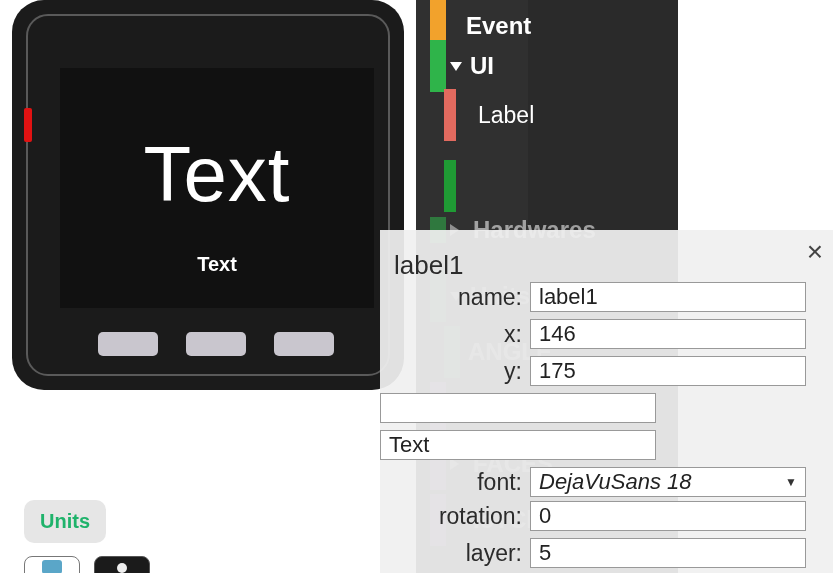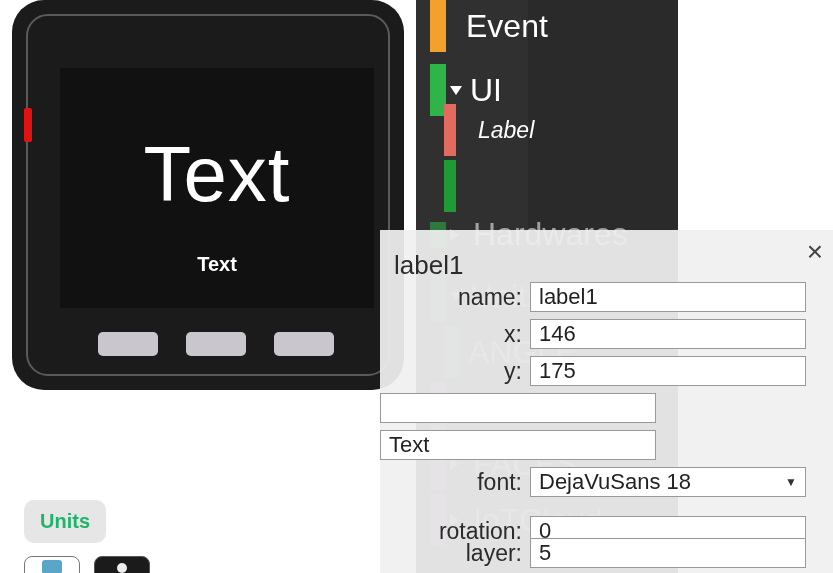--- a/index.html
+++ b/index.html
@@ -129,22 +129,22 @@
   }
   .cat-row .tri {
     margin-left: 4px;
     width: 0; height: 0;
     border-left: 6px solid transparent;
     border-right: 6px solid transparent;
   }
   .cat-row .label {
     margin-left: 8px;
     color: #fff;
-    font-size: 32px;
-    font-weight: 400;
+    font-size: 24px;
+    font-weight: 700;
   }
   .cat-sub {
     position: absolute;
     left: 0; width: 100%;
     display: flex; align-items: center;
   }
   .cat-sub .bar { width: 12px; height: 52px; margin-left: 28px; }
   .cat-sub .label { margin-left: 22px; color:#fff; font-size: 23px; }
 
   
@@ -188,20 +188,21 @@
     border: 1px solid #999;
     background: #fff;
     font-size: 22px;
     padding: 0 8px;
     font-family: inherit;
     color: #222;
   }
   .prop-row .select-like {
     display: flex; align-items: center; justify-content: space-between;
     cursor: pointer;
+    font-style: italic;
   }
   .prop-row .select-like .caret {
     font-size: 12px; color:#333;
   }
   .prop-row .color-swatch { padding:0; }
 
 </style>
 </head>
 <body>
 
@@ -226,27 +227,27 @@
 </div>
 
 <div class="cat-pane">
   <div class="dark-strip"></div>
 
   <div class="cat-row" style="top:0px;">
     <div class="bar" style="background:#f2a22c;"></div>
     <span class="label" style="margin-left:20px;">Event</span>
   </div>
 
-  <div class="cat-row" style="top:64px;">
+  <div class="cat-row" style="top:40px;">
     <div class="bar" style="background:#2fb44a;"></div>
     <div class="tri" style="border-top:9px solid #fff;"></div>
     <span class="label">UI</span>
   </div>
 
-  <div class="cat-sub" style="top:104px;font-style:italic;">
+  <div class="cat-sub" style="top:89px;">
     <div class="bar" style="background:#e26a5f;"></div>
     <span class="label">Label</span>
   </div>
 
   <div class="cat-sub" style="top:160px;">
     <div class="bar" style="background:#1f9a34;"></div>
   </div>
 
   <div class="cat-row" style="top:216px; opacity:.55;">
     <div class="bar" style="background:#2fb44a; height:26px;"></div>
@@ -306,21 +307,21 @@
   <div class="prop-row" style="top:200px;">
     <input type="text" value="Text" style="">
   </div>
   <div class="prop-row" style="top:237px;">
     <div class="plabel">font:</div>
     <div class="select-like">
       <span>DejaVuSans 18</span>
       <span class="caret">▼</span>
     </div>
   </div>
-  <div class="prop-row" style="top:286px;">
+  <div class="prop-row" style="top:271px;">
     <div class="plabel">rotation:</div>
     <input type="text" value="0" style="">
   </div>
   <div class="prop-row" style="top:308px;">
     <div class="plabel">layer:</div>
     <input type="text" value="5" style="">
   </div>
 </div>
 
 </body></html>

